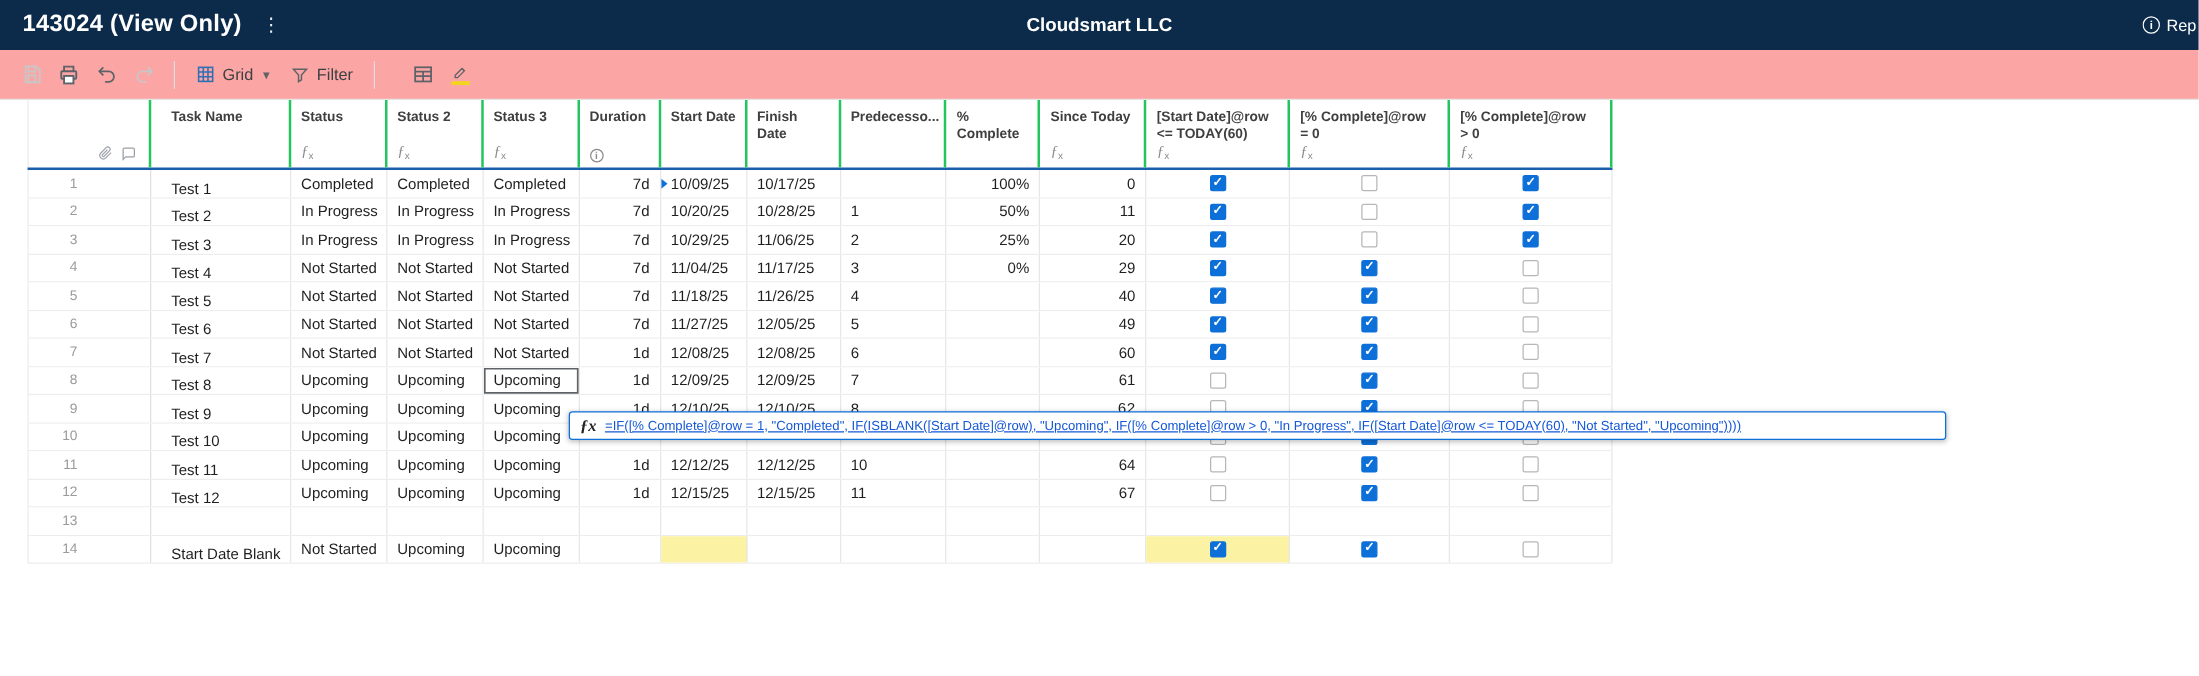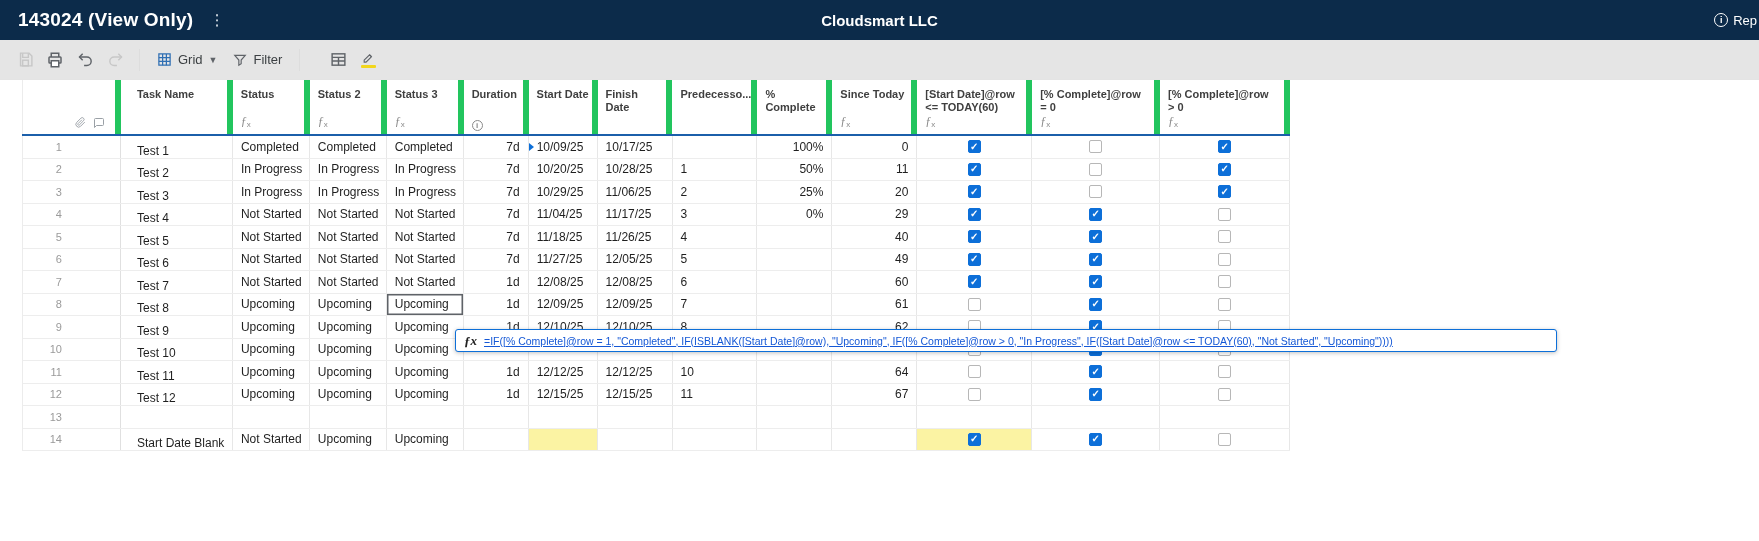--- a/index.html
+++ b/index.html
@@ -16,35 +16,35 @@
   
   .topbar{height:40px;background:var(--topbar);color:#fff;display:flex;align-items:center;position:relative;}
   .topbar-title{margin-left:18px;font-weight:bold;font-size:19px;letter-spacing:.2px;}
   .kebab{margin-left:12px;font-size:15px;color:#e8edf3;cursor:pointer;padding:0 4px;}
   .brand{position:absolute;left:50%;transform:translateX(-50%);font-size:15px;font-weight:bold;}
   .topbar-right{position:absolute;right:2px;top:0;height:40px;display:flex;align-items:center;gap:5px;font-size:13px;overflow:hidden;max-width:46px;}
   .circle-i{display:inline-flex;align-items:center;justify-content:center;width:14px;height:14px;
     border:1.5px solid #fff;border-radius:50%;font-size:9px;font-weight:bold;flex:0 0 auto;}
 
   
-  .toolbar{height:40px;border-bottom:1px solid #e4e4e4;display:flex;align-items:center;padding-left:10px;background:#e5e5e5;}
+  .toolbar{height:40px;border-bottom:1px solid #e4e4e4;display:flex;align-items:center;padding-left:10px;background:#fca5a5;}
   .tbtn{width:30px;height:30px;display:inline-flex;align-items:center;justify-content:center;
     color:#5f6368;border-radius:3px;cursor:pointer;flex:0 0 auto;}
   .tbtn.disabled{color:#c7c7c7;cursor:default;}
   .tdivider{width:1px;height:22px;background:#ddd;margin:0 9px;flex:0 0 auto;}
   .view-btn,.filter-btn{display:inline-flex;align-items:center;gap:6px;height:30px;padding:0 8px;
     background:none;border:none;font-family:inherit;font-size:13px;color:#3c4043;cursor:pointer;border-radius:3px;}
   .caret{font-size:9px;color:#5f6368;}
   .pen-wrap{display:flex;flex-direction:column;align-items:center;gap:1px;}
   .yellow-bar{width:15px;height:3px;background:#f2d61c;border-radius:1px;}
 
   
   .sheet{position:relative;width:1759px;}
   .grid-header{display:flex;margin-left:22px;width:1268px;height:54px;border-left:1px solid #ececec;}
-  .hcell{position:relative;border-right:6px solid #22c55e;padding:8px 8px 0 8px;
+  .hcell{position:relative;border-right:2px solid #22c55e;padding:8px 8px 0 8px;
     font-weight:bold;font-size:11px;color:#3f3f3f;line-height:13px;overflow:hidden;}
   .hcell .hl{white-space:nowrap;}
   .hsub{position:absolute;left:8px;bottom:3px;color:#8a8a8a;font-size:11px;font-weight:normal;}
   .hsub i{font-family:"Liberation Serif", serif;font-size:12px;}
   .fxx{font-size:8px;vertical-align:-2px;}
   .info-circle{display:inline-flex;align-items:center;justify-content:center;width:11px;height:11px;
     border:1px solid #8a8a8a;border-radius:50%;font-size:8px;font-weight:bold;color:#8a8a8a;}
   .gutter-icons{position:absolute;right:10px;bottom:5px;display:flex;gap:7px;align-items:center;}
   .header-underline{height:2px;background:var(--header-line);width:1268px;margin-left:22px;}
 
@@ -561,21 +561,21 @@
         <div class="gcell al" style="width: 69px;">
           <span>12/10/25</span>
         </div>
         <div class="gcell al" style="width: 75px;">
           <span>12/10/25</span>
         </div>
         <div class="gcell al" style="width: 85px;">
           <span>8</span>
         </div>
         <div class="gcell ar" style="width: 75px;"></div>
-        <div class="gcell ar" style="width: 85px;">
+        <div class="gcell ar" style="width: 85px; font-family: Liberation Mono, monospace;">
           <span>62</span>
         </div>
         <div class="gcell ac" style="width: 115px;">
           <span class="cbx"></span>
         </div>
         <div class="gcell ac" style="width: 128px;">
           <span class="cbx checked"></span>
         </div>
         <div class="gcell ac" style="width: 130px;">
           <span class="cbx"></span>

